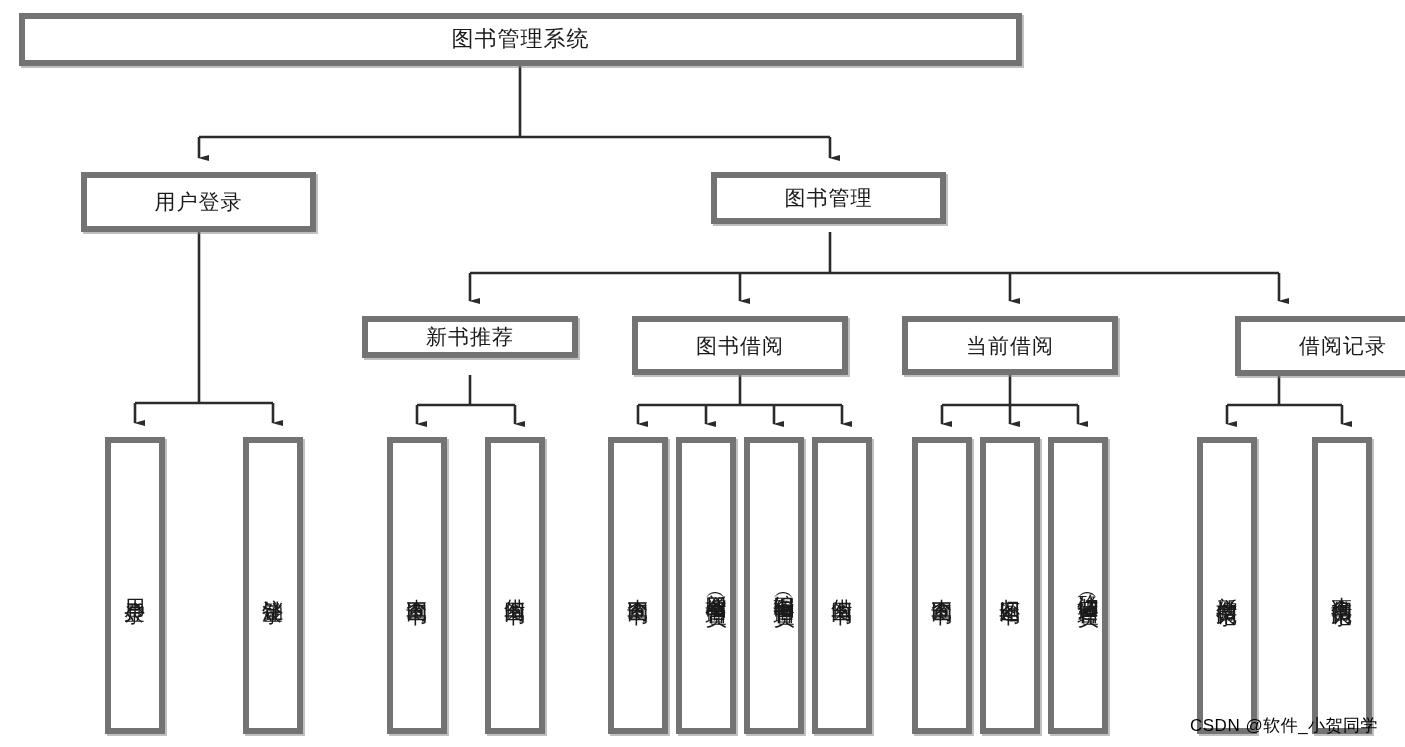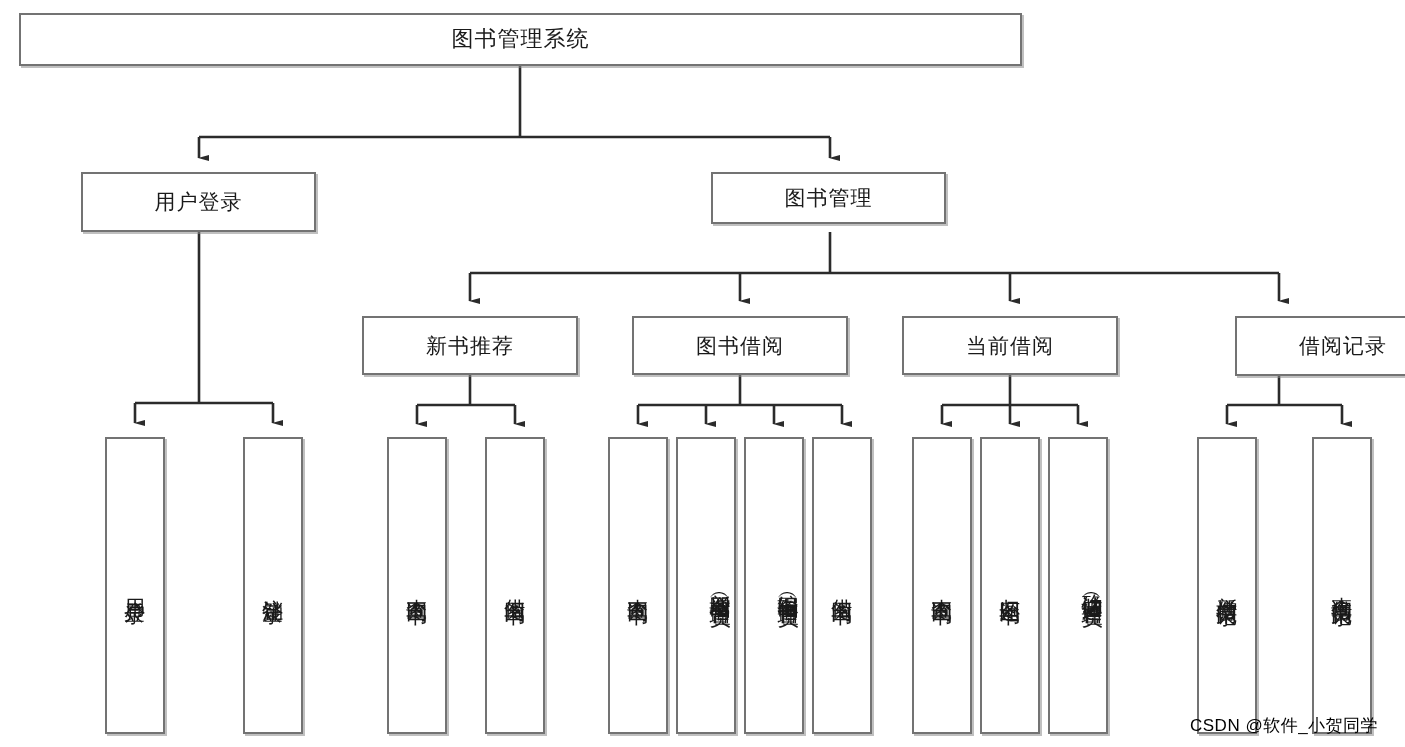--- a/index.html
+++ b/index.html
@@ -23,21 +23,21 @@
     left: 0;
     top: 0;
     width: 1405px;
     height: 747px;
     pointer-events: none;
   }
   .node {
     position: absolute;
     box-sizing: border-box;
     background: #ffffff;
-    border: 2px solid #737373;
+    border: 6px solid #737373;
     box-shadow: 2px 2px 0 rgba(140,140,140,0.55);
     display: flex;
     align-items: center;
     justify-content: center;
     color: #1a1a1a;
   }
   .node.horiz {
     font-size: 21px;
     letter-spacing: 1px;
     line-height: 1.2;
@@ -138,21 +138,21 @@
     <span class="node-label">图书管理系统</span>
   </div>
 
   <div class="node horiz" style="left:81px; top:172px; width:235px; height:60px;">
     <span class="node-label">用户登录</span>
   </div>
   <div class="node horiz" style="left:711px; top:172px; width:235px; height:52px;">
     <span class="node-label">图书管理</span>
   </div>
 
-  <div class="node horiz" style="left:362px; top:316px; width:216px; height:59px;">
+  <div class="node horiz" style="left:362px; top:316px; width:216px; height:42px;">
     <span class="node-label">新书推荐</span>
   </div>
   <div class="node horiz" style="left:632px; top:316px; width:216px; height:59px;">
     <span class="node-label">图书借阅</span>
   </div>
   <div class="node horiz" style="left:902px; top:316px; width:216px; height:59px;">
     <span class="node-label">当前借阅</span>
   </div>
   <div class="node horiz" style="left:1235px; top:316px; width:216px; height:60px;">
     <span class="node-label">借阅记录</span>

